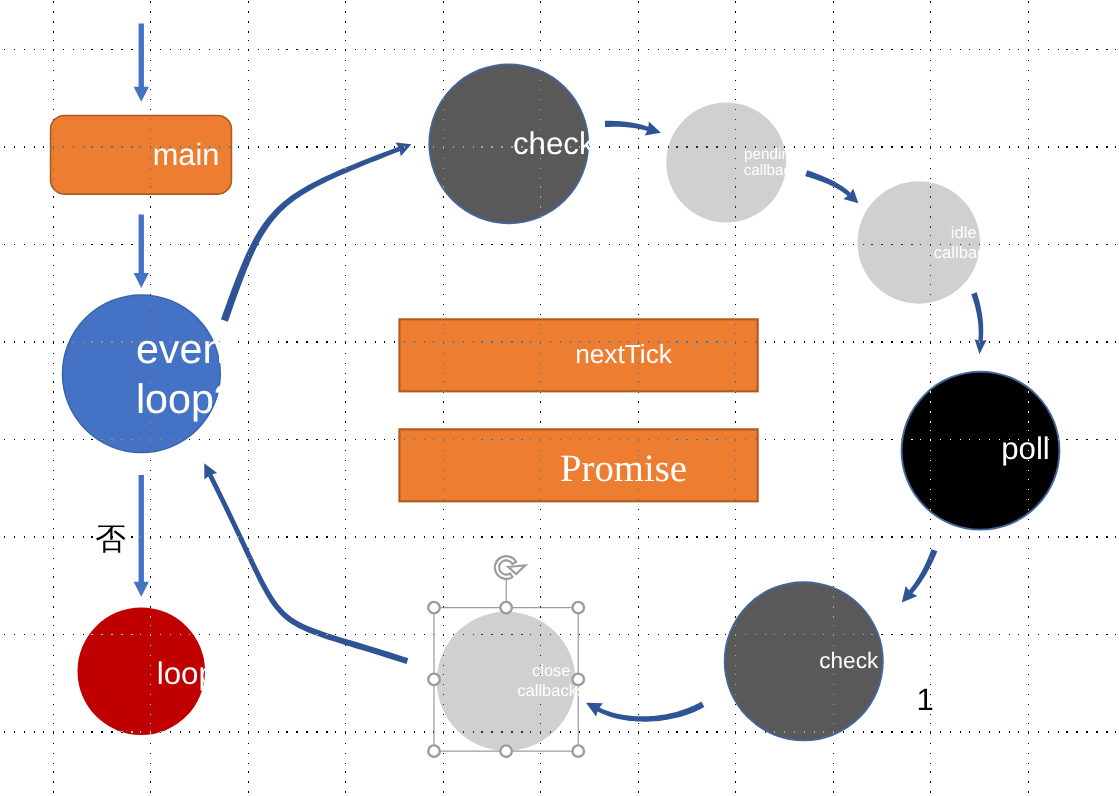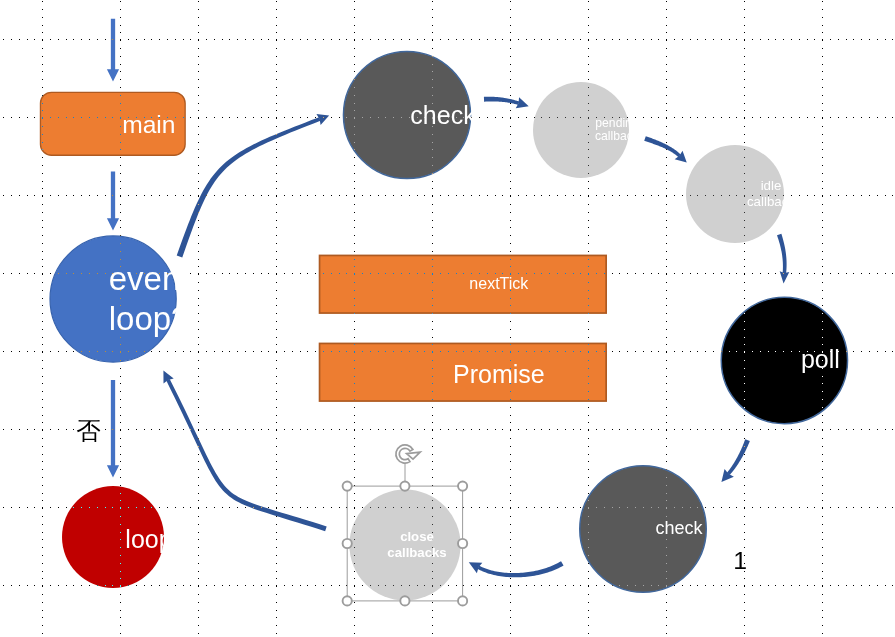--- a/index.html
+++ b/index.html
@@ -71,30 +71,30 @@
         </g>
       </g>
   </svg>
 
   <svg class="layer" id="grid-layer" viewBox="0 0 895 637">
       <path d="M42 1h1v1h-1zM42 9h1v1h-1zM42 17h1v1h-1zM42 25h1v1h-1zM42 32h1v1h-1zM42 40h1v1h-1zM42 48h1v1h-1zM42 56h1v1h-1zM42 64h1v1h-1zM42 71h1v1h-1zM42 79h1v1h-1zM42 87h1v1h-1zM42 95h1v1h-1zM42 103h1v1h-1zM42 110h1v1h-1zM42 118h1v1h-1zM42 126h1v1h-1zM42 134h1v1h-1zM42 142h1v1h-1zM42 149h1v1h-1zM42 157h1v1h-1zM42 165h1v1h-1zM42 173h1v1h-1zM42 181h1v1h-1zM42 188h1v1h-1zM42 196h1v1h-1zM42 204h1v1h-1zM42 212h1v1h-1zM42 220h1v1h-1zM42 227h1v1h-1zM42 235h1v1h-1zM42 243h1v1h-1zM42 251h1v1h-1zM42 259h1v1h-1zM42 266h1v1h-1zM42 274h1v1h-1zM42 282h1v1h-1zM42 290h1v1h-1zM42 298h1v1h-1zM42 305h1v1h-1zM42 313h1v1h-1zM42 321h1v1h-1zM42 329h1v1h-1zM42 337h1v1h-1zM42 344h1v1h-1zM42 352h1v1h-1zM42 360h1v1h-1zM42 368h1v1h-1zM42 376h1v1h-1zM42 383h1v1h-1zM42 391h1v1h-1zM42 399h1v1h-1zM42 407h1v1h-1zM42 415h1v1h-1zM42 422h1v1h-1zM42 430h1v1h-1zM42 438h1v1h-1zM42 446h1v1h-1zM42 454h1v1h-1zM42 461h1v1h-1zM42 469h1v1h-1zM42 477h1v1h-1zM42 485h1v1h-1zM42 493h1v1h-1zM42 500h1v1h-1zM42 508h1v1h-1zM42 516h1v1h-1zM42 524h1v1h-1zM42 532h1v1h-1zM42 539h1v1h-1zM42 547h1v1h-1zM42 555h1v1h-1zM42 563h1v1h-1zM42 571h1v1h-1zM42 578h1v1h-1zM42 586h1v1h-1zM42 594h1v1h-1zM42 602h1v1h-1zM42 610h1v1h-1zM42 617h1v1h-1zM42 625h1v1h-1zM42 633h1v1h-1zM120 1h1v1h-1zM120 9h1v1h-1zM120 17h1v1h-1zM120 25h1v1h-1zM120 32h1v1h-1zM120 40h1v1h-1zM120 48h1v1h-1zM120 56h1v1h-1zM120 64h1v1h-1zM120 71h1v1h-1zM120 79h1v1h-1zM120 87h1v1h-1zM120 95h1v1h-1zM120 103h1v1h-1zM120 110h1v1h-1zM120 118h1v1h-1zM120 126h1v1h-1zM120 134h1v1h-1zM120 142h1v1h-1zM120 149h1v1h-1zM120 157h1v1h-1zM120 165h1v1h-1zM120 173h1v1h-1zM120 181h1v1h-1zM120 188h1v1h-1zM120 196h1v1h-1zM120 204h1v1h-1zM120 212h1v1h-1zM120 220h1v1h-1zM120 227h1v1h-1zM120 235h1v1h-1zM120 243h1v1h-1zM120 251h1v1h-1zM120 259h1v1h-1zM120 266h1v1h-1zM120 274h1v1h-1zM120 282h1v1h-1zM120 290h1v1h-1zM120 298h1v1h-1zM120 305h1v1h-1zM120 313h1v1h-1zM120 321h1v1h-1zM120 329h1v1h-1zM120 337h1v1h-1zM120 344h1v1h-1zM120 352h1v1h-1zM120 360h1v1h-1zM120 368h1v1h-1zM120 376h1v1h-1zM120 383h1v1h-1zM120 391h1v1h-1zM120 399h1v1h-1zM120 407h1v1h-1zM120 415h1v1h-1zM120 422h1v1h-1zM120 430h1v1h-1zM120 438h1v1h-1zM120 446h1v1h-1zM120 454h1v1h-1zM120 461h1v1h-1zM120 469h1v1h-1zM120 477h1v1h-1zM120 485h1v1h-1zM120 493h1v1h-1zM120 500h1v1h-1zM120 508h1v1h-1zM120 516h1v1h-1zM120 524h1v1h-1zM120 532h1v1h-1zM120 539h1v1h-1zM120 547h1v1h-1zM120 555h1v1h-1zM120 563h1v1h-1zM120 571h1v1h-1zM120 578h1v1h-1zM120 586h1v1h-1zM120 594h1v1h-1zM120 602h1v1h-1zM120 610h1v1h-1zM120 617h1v1h-1zM120 625h1v1h-1zM120 633h1v1h-1zM198 1h1v1h-1zM198 9h1v1h-1zM198 17h1v1h-1zM198 25h1v1h-1zM198 32h1v1h-1zM198 40h1v1h-1zM198 48h1v1h-1zM198 56h1v1h-1zM198 64h1v1h-1zM198 71h1v1h-1zM198 79h1v1h-1zM198 87h1v1h-1zM198 95h1v1h-1zM198 103h1v1h-1zM198 110h1v1h-1zM198 118h1v1h-1zM198 126h1v1h-1zM198 134h1v1h-1zM198 142h1v1h-1zM198 149h1v1h-1zM198 157h1v1h-1zM198 165h1v1h-1zM198 173h1v1h-1zM198 181h1v1h-1zM198 188h1v1h-1zM198 196h1v1h-1zM198 204h1v1h-1zM198 212h1v1h-1zM198 220h1v1h-1zM198 227h1v1h-1zM198 235h1v1h-1zM198 243h1v1h-1zM198 251h1v1h-1zM198 259h1v1h-1zM198 266h1v1h-1zM198 274h1v1h-1zM198 282h1v1h-1zM198 290h1v1h-1zM198 298h1v1h-1zM198 305h1v1h-1zM198 313h1v1h-1zM198 321h1v1h-1zM198 329h1v1h-1zM198 337h1v1h-1zM198 344h1v1h-1zM198 352h1v1h-1zM198 360h1v1h-1zM198 368h1v1h-1zM198 376h1v1h-1zM198 383h1v1h-1zM198 391h1v1h-1zM198 399h1v1h-1zM198 407h1v1h-1zM198 415h1v1h-1zM198 422h1v1h-1zM198 430h1v1h-1zM198 438h1v1h-1zM198 446h1v1h-1zM198 454h1v1h-1zM198 461h1v1h-1zM198 469h1v1h-1zM198 477h1v1h-1zM198 485h1v1h-1zM198 493h1v1h-1zM198 500h1v1h-1zM198 508h1v1h-1zM198 516h1v1h-1zM198 524h1v1h-1zM198 532h1v1h-1zM198 539h1v1h-1zM198 547h1v1h-1zM198 555h1v1h-1zM198 563h1v1h-1zM198 571h1v1h-1zM198 578h1v1h-1zM198 586h1v1h-1zM198 594h1v1h-1zM198 602h1v1h-1zM198 610h1v1h-1zM198 617h1v1h-1zM198 625h1v1h-1zM198 633h1v1h-1zM276 1h1v1h-1zM276 9h1v1h-1zM276 17h1v1h-1zM276 25h1v1h-1zM276 32h1v1h-1zM276 40h1v1h-1zM276 48h1v1h-1zM276 56h1v1h-1zM276 64h1v1h-1zM276 71h1v1h-1zM276 79h1v1h-1zM276 87h1v1h-1zM276 95h1v1h-1zM276 103h1v1h-1zM276 110h1v1h-1zM276 118h1v1h-1zM276 126h1v1h-1zM276 134h1v1h-1zM276 142h1v1h-1zM276 149h1v1h-1zM276 157h1v1h-1zM276 165h1v1h-1zM276 173h1v1h-1zM276 181h1v1h-1zM276 188h1v1h-1zM276 196h1v1h-1zM276 204h1v1h-1zM276 212h1v1h-1zM276 220h1v1h-1zM276 227h1v1h-1zM276 235h1v1h-1zM276 243h1v1h-1zM276 251h1v1h-1zM276 259h1v1h-1zM276 266h1v1h-1zM276 274h1v1h-1zM276 282h1v1h-1zM276 290h1v1h-1zM276 298h1v1h-1zM276 305h1v1h-1zM276 313h1v1h-1zM276 321h1v1h-1zM276 329h1v1h-1zM276 337h1v1h-1zM276 344h1v1h-1zM276 352h1v1h-1zM276 360h1v1h-1zM276 368h1v1h-1zM276 376h1v1h-1zM276 383h1v1h-1zM276 391h1v1h-1zM276 399h1v1h-1zM276 407h1v1h-1zM276 415h1v1h-1zM276 422h1v1h-1zM276 430h1v1h-1zM276 438h1v1h-1zM276 446h1v1h-1zM276 454h1v1h-1zM276 461h1v1h-1zM276 469h1v1h-1zM276 477h1v1h-1zM276 485h1v1h-1zM276 493h1v1h-1zM276 500h1v1h-1zM276 508h1v1h-1zM276 516h1v1h-1zM276 524h1v1h-1zM276 532h1v1h-1zM276 539h1v1h-1zM276 547h1v1h-1zM276 555h1v1h-1zM276 563h1v1h-1zM276 571h1v1h-1zM276 578h1v1h-1zM276 586h1v1h-1zM276 594h1v1h-1zM276 602h1v1h-1zM276 610h1v1h-1zM276 617h1v1h-1zM276 625h1v1h-1zM276 633h1v1h-1zM354 1h1v1h-1zM354 9h1v1h-1zM354 17h1v1h-1zM354 25h1v1h-1zM354 32h1v1h-1zM354 40h1v1h-1zM354 48h1v1h-1zM354 56h1v1h-1zM354 64h1v1h-1zM354 71h1v1h-1zM354 79h1v1h-1zM354 87h1v1h-1zM354 95h1v1h-1zM354 103h1v1h-1zM354 110h1v1h-1zM354 118h1v1h-1zM354 126h1v1h-1zM354 134h1v1h-1zM354 142h1v1h-1zM354 149h1v1h-1zM354 157h1v1h-1zM354 165h1v1h-1zM354 173h1v1h-1zM354 181h1v1h-1zM354 188h1v1h-1zM354 196h1v1h-1zM354 204h1v1h-1zM354 212h1v1h-1zM354 220h1v1h-1zM354 227h1v1h-1zM354 235h1v1h-1zM354 243h1v1h-1zM354 251h1v1h-1zM354 259h1v1h-1zM354 266h1v1h-1zM354 274h1v1h-1zM354 282h1v1h-1zM354 290h1v1h-1zM354 298h1v1h-1zM354 305h1v1h-1zM354 313h1v1h-1zM354 321h1v1h-1zM354 329h1v1h-1zM354 337h1v1h-1zM354 344h1v1h-1zM354 352h1v1h-1zM354 360h1v1h-1zM354 368h1v1h-1zM354 376h1v1h-1zM354 383h1v1h-1zM354 391h1v1h-1zM354 399h1v1h-1zM354 407h1v1h-1zM354 415h1v1h-1zM354 422h1v1h-1zM354 430h1v1h-1zM354 438h1v1h-1zM354 446h1v1h-1zM354 454h1v1h-1zM354 461h1v1h-1zM354 469h1v1h-1zM354 477h1v1h-1zM354 485h1v1h-1zM354 493h1v1h-1zM354 500h1v1h-1zM354 508h1v1h-1zM354 516h1v1h-1zM354 524h1v1h-1zM354 532h1v1h-1zM354 539h1v1h-1zM354 547h1v1h-1zM354 555h1v1h-1zM354 563h1v1h-1zM354 571h1v1h-1zM354 578h1v1h-1zM354 586h1v1h-1zM354 594h1v1h-1zM354 602h1v1h-1zM354 610h1v1h-1zM354 617h1v1h-1zM354 625h1v1h-1zM354 633h1v1h-1zM432 1h1v1h-1zM432 9h1v1h-1zM432 17h1v1h-1zM432 25h1v1h-1zM432 32h1v1h-1zM432 40h1v1h-1zM432 48h1v1h-1zM432 56h1v1h-1zM432 64h1v1h-1zM432 71h1v1h-1zM432 79h1v1h-1zM432 87h1v1h-1zM432 95h1v1h-1zM432 103h1v1h-1zM432 110h1v1h-1zM432 118h1v1h-1zM432 126h1v1h-1zM432 134h1v1h-1zM432 142h1v1h-1zM432 149h1v1h-1zM432 157h1v1h-1zM432 165h1v1h-1zM432 173h1v1h-1zM432 181h1v1h-1zM432 188h1v1h-1zM432 196h1v1h-1zM432 204h1v1h-1zM432 212h1v1h-1zM432 220h1v1h-1zM432 227h1v1h-1zM432 235h1v1h-1zM432 243h1v1h-1zM432 251h1v1h-1zM432 259h1v1h-1zM432 266h1v1h-1zM432 274h1v1h-1zM432 282h1v1h-1zM432 290h1v1h-1zM432 298h1v1h-1zM432 305h1v1h-1zM432 313h1v1h-1zM432 321h1v1h-1zM432 329h1v1h-1zM432 337h1v1h-1zM432 344h1v1h-1zM432 352h1v1h-1zM432 360h1v1h-1zM432 368h1v1h-1zM432 376h1v1h-1zM432 383h1v1h-1zM432 391h1v1h-1zM432 399h1v1h-1zM432 407h1v1h-1zM432 415h1v1h-1zM432 422h1v1h-1zM432 430h1v1h-1zM432 438h1v1h-1zM432 446h1v1h-1zM432 454h1v1h-1zM432 461h1v1h-1zM432 469h1v1h-1zM432 477h1v1h-1zM432 485h1v1h-1zM432 493h1v1h-1zM432 500h1v1h-1zM432 508h1v1h-1zM432 516h1v1h-1zM432 524h1v1h-1zM432 532h1v1h-1zM432 539h1v1h-1zM432 547h1v1h-1zM432 555h1v1h-1zM432 563h1v1h-1zM432 571h1v1h-1zM432 578h1v1h-1zM432 586h1v1h-1zM432 594h1v1h-1zM432 602h1v1h-1zM432 610h1v1h-1zM432 617h1v1h-1zM432 625h1v1h-1zM432 633h1v1h-1zM510 1h1v1h-1zM510 9h1v1h-1zM510 17h1v1h-1zM510 25h1v1h-1zM510 32h1v1h-1zM510 40h1v1h-1zM510 48h1v1h-1zM510 56h1v1h-1zM510 64h1v1h-1zM510 71h1v1h-1zM510 79h1v1h-1zM510 87h1v1h-1zM510 95h1v1h-1zM510 103h1v1h-1zM510 110h1v1h-1zM510 118h1v1h-1zM510 126h1v1h-1zM510 134h1v1h-1zM510 142h1v1h-1zM510 149h1v1h-1zM510 157h1v1h-1zM510 165h1v1h-1zM510 173h1v1h-1zM510 181h1v1h-1zM510 188h1v1h-1zM510 196h1v1h-1zM510 204h1v1h-1zM510 212h1v1h-1zM510 220h1v1h-1zM510 227h1v1h-1zM510 235h1v1h-1zM510 243h1v1h-1zM510 251h1v1h-1zM510 259h1v1h-1zM510 266h1v1h-1zM510 274h1v1h-1zM510 282h1v1h-1zM510 290h1v1h-1zM510 298h1v1h-1zM510 305h1v1h-1zM510 313h1v1h-1zM510 321h1v1h-1zM510 329h1v1h-1zM510 337h1v1h-1zM510 344h1v1h-1zM510 352h1v1h-1zM510 360h1v1h-1zM510 368h1v1h-1zM510 376h1v1h-1zM510 383h1v1h-1zM510 391h1v1h-1zM510 399h1v1h-1zM510 407h1v1h-1zM510 415h1v1h-1zM510 422h1v1h-1zM510 430h1v1h-1zM510 438h1v1h-1zM510 446h1v1h-1zM510 454h1v1h-1zM510 461h1v1h-1zM510 469h1v1h-1zM510 477h1v1h-1zM510 485h1v1h-1zM510 493h1v1h-1zM510 500h1v1h-1zM510 508h1v1h-1zM510 516h1v1h-1zM510 524h1v1h-1zM510 532h1v1h-1zM510 539h1v1h-1zM510 547h1v1h-1zM510 555h1v1h-1zM510 563h1v1h-1zM510 571h1v1h-1zM510 578h1v1h-1zM510 586h1v1h-1zM510 594h1v1h-1zM510 602h1v1h-1zM510 610h1v1h-1zM510 617h1v1h-1zM510 625h1v1h-1zM510 633h1v1h-1zM588 1h1v1h-1zM588 9h1v1h-1zM588 17h1v1h-1zM588 25h1v1h-1zM588 32h1v1h-1zM588 40h1v1h-1zM588 48h1v1h-1zM588 56h1v1h-1zM588 64h1v1h-1zM588 71h1v1h-1zM588 79h1v1h-1zM588 87h1v1h-1zM588 95h1v1h-1zM588 103h1v1h-1zM588 110h1v1h-1zM588 118h1v1h-1zM588 126h1v1h-1zM588 134h1v1h-1zM588 142h1v1h-1zM588 149h1v1h-1zM588 157h1v1h-1zM588 165h1v1h-1zM588 173h1v1h-1zM588 181h1v1h-1zM588 188h1v1h-1zM588 196h1v1h-1zM588 204h1v1h-1zM588 212h1v1h-1zM588 220h1v1h-1zM588 227h1v1h-1zM588 235h1v1h-1zM588 243h1v1h-1zM588 251h1v1h-1zM588 259h1v1h-1zM588 266h1v1h-1zM588 274h1v1h-1zM588 282h1v1h-1zM588 290h1v1h-1zM588 298h1v1h-1zM588 305h1v1h-1zM588 313h1v1h-1zM588 321h1v1h-1zM588 329h1v1h-1zM588 337h1v1h-1zM588 344h1v1h-1zM588 352h1v1h-1zM588 360h1v1h-1zM588 368h1v1h-1zM588 376h1v1h-1zM588 383h1v1h-1zM588 391h1v1h-1zM588 399h1v1h-1zM588 407h1v1h-1zM588 415h1v1h-1zM588 422h1v1h-1zM588 430h1v1h-1zM588 438h1v1h-1zM588 446h1v1h-1zM588 454h1v1h-1zM588 461h1v1h-1zM588 469h1v1h-1zM588 477h1v1h-1zM588 485h1v1h-1zM588 493h1v1h-1zM588 500h1v1h-1zM588 508h1v1h-1zM588 516h1v1h-1zM588 524h1v1h-1zM588 532h1v1h-1zM588 539h1v1h-1zM588 547h1v1h-1zM588 555h1v1h-1zM588 563h1v1h-1zM588 571h1v1h-1zM588 578h1v1h-1zM588 586h1v1h-1zM588 594h1v1h-1zM588 602h1v1h-1zM588 610h1v1h-1zM588 617h1v1h-1zM588 625h1v1h-1zM588 633h1v1h-1zM666 1h1v1h-1zM666 9h1v1h-1zM666 17h1v1h-1zM666 25h1v1h-1zM666 32h1v1h-1zM666 40h1v1h-1zM666 48h1v1h-1zM666 56h1v1h-1zM666 64h1v1h-1zM666 71h1v1h-1zM666 79h1v1h-1zM666 87h1v1h-1zM666 95h1v1h-1zM666 103h1v1h-1zM666 110h1v1h-1zM666 118h1v1h-1zM666 126h1v1h-1zM666 134h1v1h-1zM666 142h1v1h-1zM666 149h1v1h-1zM666 157h1v1h-1zM666 165h1v1h-1zM666 173h1v1h-1zM666 181h1v1h-1zM666 188h1v1h-1zM666 196h1v1h-1zM666 204h1v1h-1zM666 212h1v1h-1zM666 220h1v1h-1zM666 227h1v1h-1zM666 235h1v1h-1zM666 243h1v1h-1zM666 251h1v1h-1zM666 259h1v1h-1zM666 266h1v1h-1zM666 274h1v1h-1zM666 282h1v1h-1zM666 290h1v1h-1zM666 298h1v1h-1zM666 305h1v1h-1zM666 313h1v1h-1zM666 321h1v1h-1zM666 329h1v1h-1zM666 337h1v1h-1zM666 344h1v1h-1zM666 352h1v1h-1zM666 360h1v1h-1zM666 368h1v1h-1zM666 376h1v1h-1zM666 383h1v1h-1zM666 391h1v1h-1zM666 399h1v1h-1zM666 407h1v1h-1zM666 415h1v1h-1zM666 422h1v1h-1zM666 430h1v1h-1zM666 438h1v1h-1zM666 446h1v1h-1zM666 454h1v1h-1zM666 461h1v1h-1zM666 469h1v1h-1zM666 477h1v1h-1zM666 485h1v1h-1zM666 493h1v1h-1zM666 500h1v1h-1zM666 508h1v1h-1zM666 516h1v1h-1zM666 524h1v1h-1zM666 532h1v1h-1zM666 539h1v1h-1zM666 547h1v1h-1zM666 555h1v1h-1zM666 563h1v1h-1zM666 571h1v1h-1zM666 578h1v1h-1zM666 586h1v1h-1zM666 594h1v1h-1zM666 602h1v1h-1zM666 610h1v1h-1zM666 617h1v1h-1zM666 625h1v1h-1zM666 633h1v1h-1zM744 1h1v1h-1zM744 9h1v1h-1zM744 17h1v1h-1zM744 25h1v1h-1zM744 32h1v1h-1zM744 40h1v1h-1zM744 48h1v1h-1zM744 56h1v1h-1zM744 64h1v1h-1zM744 71h1v1h-1zM744 79h1v1h-1zM744 87h1v1h-1zM744 95h1v1h-1zM744 103h1v1h-1zM744 110h1v1h-1zM744 118h1v1h-1zM744 126h1v1h-1zM744 134h1v1h-1zM744 142h1v1h-1zM744 149h1v1h-1zM744 157h1v1h-1zM744 165h1v1h-1zM744 173h1v1h-1zM744 181h1v1h-1zM744 188h1v1h-1zM744 196h1v1h-1zM744 204h1v1h-1zM744 212h1v1h-1zM744 220h1v1h-1zM744 227h1v1h-1zM744 235h1v1h-1zM744 243h1v1h-1zM744 251h1v1h-1zM744 259h1v1h-1zM744 266h1v1h-1zM744 274h1v1h-1zM744 282h1v1h-1zM744 290h1v1h-1zM744 298h1v1h-1zM744 305h1v1h-1zM744 313h1v1h-1zM744 321h1v1h-1zM744 329h1v1h-1zM744 337h1v1h-1zM744 344h1v1h-1zM744 352h1v1h-1zM744 360h1v1h-1zM744 368h1v1h-1zM744 376h1v1h-1zM744 383h1v1h-1zM744 391h1v1h-1zM744 399h1v1h-1zM744 407h1v1h-1zM744 415h1v1h-1zM744 422h1v1h-1zM744 430h1v1h-1zM744 438h1v1h-1zM744 446h1v1h-1zM744 454h1v1h-1zM744 461h1v1h-1zM744 469h1v1h-1zM744 477h1v1h-1zM744 485h1v1h-1zM744 493h1v1h-1zM744 500h1v1h-1zM744 508h1v1h-1zM744 516h1v1h-1zM744 524h1v1h-1zM744 532h1v1h-1zM744 539h1v1h-1zM744 547h1v1h-1zM744 555h1v1h-1zM744 563h1v1h-1zM744 571h1v1h-1zM744 578h1v1h-1zM744 586h1v1h-1zM744 594h1v1h-1zM744 602h1v1h-1zM744 610h1v1h-1zM744 617h1v1h-1zM744 625h1v1h-1zM744 633h1v1h-1zM822 1h1v1h-1zM822 9h1v1h-1zM822 17h1v1h-1zM822 25h1v1h-1zM822 32h1v1h-1zM822 40h1v1h-1zM822 48h1v1h-1zM822 56h1v1h-1zM822 64h1v1h-1zM822 71h1v1h-1zM822 79h1v1h-1zM822 87h1v1h-1zM822 95h1v1h-1zM822 103h1v1h-1zM822 110h1v1h-1zM822 118h1v1h-1zM822 126h1v1h-1zM822 134h1v1h-1zM822 142h1v1h-1zM822 149h1v1h-1zM822 157h1v1h-1zM822 165h1v1h-1zM822 173h1v1h-1zM822 181h1v1h-1zM822 188h1v1h-1zM822 196h1v1h-1zM822 204h1v1h-1zM822 212h1v1h-1zM822 220h1v1h-1zM822 227h1v1h-1zM822 235h1v1h-1zM822 243h1v1h-1zM822 251h1v1h-1zM822 259h1v1h-1zM822 266h1v1h-1zM822 274h1v1h-1zM822 282h1v1h-1zM822 290h1v1h-1zM822 298h1v1h-1zM822 305h1v1h-1zM822 313h1v1h-1zM822 321h1v1h-1zM822 329h1v1h-1zM822 337h1v1h-1zM822 344h1v1h-1zM822 352h1v1h-1zM822 360h1v1h-1zM822 368h1v1h-1zM822 376h1v1h-1zM822 383h1v1h-1zM822 391h1v1h-1zM822 399h1v1h-1zM822 407h1v1h-1zM822 415h1v1h-1zM822 422h1v1h-1zM822 430h1v1h-1zM822 438h1v1h-1zM822 446h1v1h-1zM822 454h1v1h-1zM822 461h1v1h-1zM822 469h1v1h-1zM822 477h1v1h-1zM822 485h1v1h-1zM822 493h1v1h-1zM822 500h1v1h-1zM822 508h1v1h-1zM822 516h1v1h-1zM822 524h1v1h-1zM822 532h1v1h-1zM822 539h1v1h-1zM822 547h1v1h-1zM822 555h1v1h-1zM822 563h1v1h-1zM822 571h1v1h-1zM822 578h1v1h-1zM822 586h1v1h-1zM822 594h1v1h-1zM822 602h1v1h-1zM822 610h1v1h-1zM822 617h1v1h-1zM822 625h1v1h-1zM822 633h1v1h-1zM3 39h1v1h-1zM11 39h1v1h-1zM19 39h1v1h-1zM27 39h1v1h-1zM34 39h1v1h-1zM42 39h1v1h-1zM50 39h1v1h-1zM58 39h1v1h-1zM66 39h1v1h-1zM73 39h1v1h-1zM81 39h1v1h-1zM89 39h1v1h-1zM97 39h1v1h-1zM105 39h1v1h-1zM112 39h1v1h-1zM120 39h1v1h-1zM128 39h1v1h-1zM136 39h1v1h-1zM144 39h1v1h-1zM151 39h1v1h-1zM159 39h1v1h-1zM167 39h1v1h-1zM175 39h1v1h-1zM183 39h1v1h-1zM190 39h1v1h-1zM198 39h1v1h-1zM206 39h1v1h-1zM214 39h1v1h-1zM222 39h1v1h-1zM229 39h1v1h-1zM237 39h1v1h-1zM245 39h1v1h-1zM253 39h1v1h-1zM261 39h1v1h-1zM268 39h1v1h-1zM276 39h1v1h-1zM284 39h1v1h-1zM292 39h1v1h-1zM300 39h1v1h-1zM307 39h1v1h-1zM315 39h1v1h-1zM323 39h1v1h-1zM331 39h1v1h-1zM339 39h1v1h-1zM346 39h1v1h-1zM354 39h1v1h-1zM362 39h1v1h-1zM370 39h1v1h-1zM378 39h1v1h-1zM385 39h1v1h-1zM393 39h1v1h-1zM401 39h1v1h-1zM409 39h1v1h-1zM417 39h1v1h-1zM424 39h1v1h-1zM432 39h1v1h-1zM440 39h1v1h-1zM448 39h1v1h-1zM456 39h1v1h-1zM463 39h1v1h-1zM471 39h1v1h-1zM479 39h1v1h-1zM487 39h1v1h-1zM495 39h1v1h-1zM502 39h1v1h-1zM510 39h1v1h-1zM518 39h1v1h-1zM526 39h1v1h-1zM534 39h1v1h-1zM541 39h1v1h-1zM549 39h1v1h-1zM557 39h1v1h-1zM565 39h1v1h-1zM573 39h1v1h-1zM580 39h1v1h-1zM588 39h1v1h-1zM596 39h1v1h-1zM604 39h1v1h-1zM612 39h1v1h-1zM619 39h1v1h-1zM627 39h1v1h-1zM635 39h1v1h-1zM643 39h1v1h-1zM651 39h1v1h-1zM658 39h1v1h-1zM666 39h1v1h-1zM674 39h1v1h-1zM682 39h1v1h-1zM690 39h1v1h-1zM697 39h1v1h-1zM705 39h1v1h-1zM713 39h1v1h-1zM721 39h1v1h-1zM729 39h1v1h-1zM736 39h1v1h-1zM744 39h1v1h-1zM752 39h1v1h-1zM760 39h1v1h-1zM768 39h1v1h-1zM775 39h1v1h-1zM783 39h1v1h-1zM791 39h1v1h-1zM799 39h1v1h-1zM807 39h1v1h-1zM814 39h1v1h-1zM822 39h1v1h-1zM830 39h1v1h-1zM838 39h1v1h-1zM846 39h1v1h-1zM853 39h1v1h-1zM861 39h1v1h-1zM869 39h1v1h-1zM877 39h1v1h-1zM885 39h1v1h-1zM892 39h1v1h-1zM3 117h1v1h-1zM11 117h1v1h-1zM19 117h1v1h-1zM27 117h1v1h-1zM34 117h1v1h-1zM42 117h1v1h-1zM50 117h1v1h-1zM58 117h1v1h-1zM66 117h1v1h-1zM73 117h1v1h-1zM81 117h1v1h-1zM89 117h1v1h-1zM97 117h1v1h-1zM105 117h1v1h-1zM112 117h1v1h-1zM120 117h1v1h-1zM128 117h1v1h-1zM136 117h1v1h-1zM144 117h1v1h-1zM151 117h1v1h-1zM159 117h1v1h-1zM167 117h1v1h-1zM175 117h1v1h-1zM183 117h1v1h-1zM190 117h1v1h-1zM198 117h1v1h-1zM206 117h1v1h-1zM214 117h1v1h-1zM222 117h1v1h-1zM229 117h1v1h-1zM237 117h1v1h-1zM245 117h1v1h-1zM253 117h1v1h-1zM261 117h1v1h-1zM268 117h1v1h-1zM276 117h1v1h-1zM284 117h1v1h-1zM292 117h1v1h-1zM300 117h1v1h-1zM307 117h1v1h-1zM315 117h1v1h-1zM323 117h1v1h-1zM331 117h1v1h-1zM339 117h1v1h-1zM346 117h1v1h-1zM354 117h1v1h-1zM362 117h1v1h-1zM370 117h1v1h-1zM378 117h1v1h-1zM385 117h1v1h-1zM393 117h1v1h-1zM401 117h1v1h-1zM409 117h1v1h-1zM417 117h1v1h-1zM424 117h1v1h-1zM432 117h1v1h-1zM440 117h1v1h-1zM448 117h1v1h-1zM456 117h1v1h-1zM463 117h1v1h-1zM471 117h1v1h-1zM479 117h1v1h-1zM487 117h1v1h-1zM495 117h1v1h-1zM502 117h1v1h-1zM510 117h1v1h-1zM518 117h1v1h-1zM526 117h1v1h-1zM534 117h1v1h-1zM541 117h1v1h-1zM549 117h1v1h-1zM557 117h1v1h-1zM565 117h1v1h-1zM573 117h1v1h-1zM580 117h1v1h-1zM588 117h1v1h-1zM596 117h1v1h-1zM604 117h1v1h-1zM612 117h1v1h-1zM619 117h1v1h-1zM627 117h1v1h-1zM635 117h1v1h-1zM643 117h1v1h-1zM651 117h1v1h-1zM658 117h1v1h-1zM666 117h1v1h-1zM674 117h1v1h-1zM682 117h1v1h-1zM690 117h1v1h-1zM697 117h1v1h-1zM705 117h1v1h-1zM713 117h1v1h-1zM721 117h1v1h-1zM729 117h1v1h-1zM736 117h1v1h-1zM744 117h1v1h-1zM752 117h1v1h-1zM760 117h1v1h-1zM768 117h1v1h-1zM775 117h1v1h-1zM783 117h1v1h-1zM791 117h1v1h-1zM799 117h1v1h-1zM807 117h1v1h-1zM814 117h1v1h-1zM822 117h1v1h-1zM830 117h1v1h-1zM838 117h1v1h-1zM846 117h1v1h-1zM853 117h1v1h-1zM861 117h1v1h-1zM869 117h1v1h-1zM877 117h1v1h-1zM885 117h1v1h-1zM892 117h1v1h-1zM3 195h1v1h-1zM11 195h1v1h-1zM19 195h1v1h-1zM27 195h1v1h-1zM34 195h1v1h-1zM42 195h1v1h-1zM50 195h1v1h-1zM58 195h1v1h-1zM66 195h1v1h-1zM73 195h1v1h-1zM81 195h1v1h-1zM89 195h1v1h-1zM97 195h1v1h-1zM105 195h1v1h-1zM112 195h1v1h-1zM120 195h1v1h-1zM128 195h1v1h-1zM136 195h1v1h-1zM144 195h1v1h-1zM151 195h1v1h-1zM159 195h1v1h-1zM167 195h1v1h-1zM175 195h1v1h-1zM183 195h1v1h-1zM190 195h1v1h-1zM198 195h1v1h-1zM206 195h1v1h-1zM214 195h1v1h-1zM222 195h1v1h-1zM229 195h1v1h-1zM237 195h1v1h-1zM245 195h1v1h-1zM253 195h1v1h-1zM261 195h1v1h-1zM268 195h1v1h-1zM276 195h1v1h-1zM284 195h1v1h-1zM292 195h1v1h-1zM300 195h1v1h-1zM307 195h1v1h-1zM315 195h1v1h-1zM323 195h1v1h-1zM331 195h1v1h-1zM339 195h1v1h-1zM346 195h1v1h-1zM354 195h1v1h-1zM362 195h1v1h-1zM370 195h1v1h-1zM378 195h1v1h-1zM385 195h1v1h-1zM393 195h1v1h-1zM401 195h1v1h-1zM409 195h1v1h-1zM417 195h1v1h-1zM424 195h1v1h-1zM432 195h1v1h-1zM440 195h1v1h-1zM448 195h1v1h-1zM456 195h1v1h-1zM463 195h1v1h-1zM471 195h1v1h-1zM479 195h1v1h-1zM487 195h1v1h-1zM495 195h1v1h-1zM502 195h1v1h-1zM510 195h1v1h-1zM518 195h1v1h-1zM526 195h1v1h-1zM534 195h1v1h-1zM541 195h1v1h-1zM549 195h1v1h-1zM557 195h1v1h-1zM565 195h1v1h-1zM573 195h1v1h-1zM580 195h1v1h-1zM588 195h1v1h-1zM596 195h1v1h-1zM604 195h1v1h-1zM612 195h1v1h-1zM619 195h1v1h-1zM627 195h1v1h-1zM635 195h1v1h-1zM643 195h1v1h-1zM651 195h1v1h-1zM658 195h1v1h-1zM666 195h1v1h-1zM674 195h1v1h-1zM682 195h1v1h-1zM690 195h1v1h-1zM697 195h1v1h-1zM705 195h1v1h-1zM713 195h1v1h-1zM721 195h1v1h-1zM729 195h1v1h-1zM736 195h1v1h-1zM744 195h1v1h-1zM752 195h1v1h-1zM760 195h1v1h-1zM768 195h1v1h-1zM775 195h1v1h-1zM783 195h1v1h-1zM791 195h1v1h-1zM799 195h1v1h-1zM807 195h1v1h-1zM814 195h1v1h-1zM822 195h1v1h-1zM830 195h1v1h-1zM838 195h1v1h-1zM846 195h1v1h-1zM853 195h1v1h-1zM861 195h1v1h-1zM869 195h1v1h-1zM877 195h1v1h-1zM885 195h1v1h-1zM892 195h1v1h-1zM3 273h1v1h-1zM11 273h1v1h-1zM19 273h1v1h-1zM27 273h1v1h-1zM34 273h1v1h-1zM42 273h1v1h-1zM50 273h1v1h-1zM58 273h1v1h-1zM66 273h1v1h-1zM73 273h1v1h-1zM81 273h1v1h-1zM89 273h1v1h-1zM97 273h1v1h-1zM105 273h1v1h-1zM112 273h1v1h-1zM120 273h1v1h-1zM128 273h1v1h-1zM136 273h1v1h-1zM144 273h1v1h-1zM151 273h1v1h-1zM159 273h1v1h-1zM167 273h1v1h-1zM175 273h1v1h-1zM183 273h1v1h-1zM190 273h1v1h-1zM198 273h1v1h-1zM206 273h1v1h-1zM214 273h1v1h-1zM222 273h1v1h-1zM229 273h1v1h-1zM237 273h1v1h-1zM245 273h1v1h-1zM253 273h1v1h-1zM261 273h1v1h-1zM268 273h1v1h-1zM276 273h1v1h-1zM284 273h1v1h-1zM292 273h1v1h-1zM300 273h1v1h-1zM307 273h1v1h-1zM315 273h1v1h-1zM323 273h1v1h-1zM331 273h1v1h-1zM339 273h1v1h-1zM346 273h1v1h-1zM354 273h1v1h-1zM362 273h1v1h-1zM370 273h1v1h-1zM378 273h1v1h-1zM385 273h1v1h-1zM393 273h1v1h-1zM401 273h1v1h-1zM409 273h1v1h-1zM417 273h1v1h-1zM424 273h1v1h-1zM432 273h1v1h-1zM440 273h1v1h-1zM448 273h1v1h-1zM456 273h1v1h-1zM463 273h1v1h-1zM471 273h1v1h-1zM479 273h1v1h-1zM487 273h1v1h-1zM495 273h1v1h-1zM502 273h1v1h-1zM510 273h1v1h-1zM518 273h1v1h-1zM526 273h1v1h-1zM534 273h1v1h-1zM541 273h1v1h-1zM549 273h1v1h-1zM557 273h1v1h-1zM565 273h1v1h-1zM573 273h1v1h-1zM580 273h1v1h-1zM588 273h1v1h-1zM596 273h1v1h-1zM604 273h1v1h-1zM612 273h1v1h-1zM619 273h1v1h-1zM627 273h1v1h-1zM635 273h1v1h-1zM643 273h1v1h-1zM651 273h1v1h-1zM658 273h1v1h-1zM666 273h1v1h-1zM674 273h1v1h-1zM682 273h1v1h-1zM690 273h1v1h-1zM697 273h1v1h-1zM705 273h1v1h-1zM713 273h1v1h-1zM721 273h1v1h-1zM729 273h1v1h-1zM736 273h1v1h-1zM744 273h1v1h-1zM752 273h1v1h-1zM760 273h1v1h-1zM768 273h1v1h-1zM775 273h1v1h-1zM783 273h1v1h-1zM791 273h1v1h-1zM799 273h1v1h-1zM807 273h1v1h-1zM814 273h1v1h-1zM822 273h1v1h-1zM830 273h1v1h-1zM838 273h1v1h-1zM846 273h1v1h-1zM853 273h1v1h-1zM861 273h1v1h-1zM869 273h1v1h-1zM877 273h1v1h-1zM885 273h1v1h-1zM892 273h1v1h-1zM3 351h1v1h-1zM11 351h1v1h-1zM19 351h1v1h-1zM27 351h1v1h-1zM34 351h1v1h-1zM42 351h1v1h-1zM50 351h1v1h-1zM58 351h1v1h-1zM66 351h1v1h-1zM73 351h1v1h-1zM81 351h1v1h-1zM89 351h1v1h-1zM97 351h1v1h-1zM105 351h1v1h-1zM112 351h1v1h-1zM120 351h1v1h-1zM128 351h1v1h-1zM136 351h1v1h-1zM144 351h1v1h-1zM151 351h1v1h-1zM159 351h1v1h-1zM167 351h1v1h-1zM175 351h1v1h-1zM183 351h1v1h-1zM190 351h1v1h-1zM198 351h1v1h-1zM206 351h1v1h-1zM214 351h1v1h-1zM222 351h1v1h-1zM229 351h1v1h-1zM237 351h1v1h-1zM245 351h1v1h-1zM253 351h1v1h-1zM261 351h1v1h-1zM268 351h1v1h-1zM276 351h1v1h-1zM284 351h1v1h-1zM292 351h1v1h-1zM300 351h1v1h-1zM307 351h1v1h-1zM315 351h1v1h-1zM323 351h1v1h-1zM331 351h1v1h-1zM339 351h1v1h-1zM346 351h1v1h-1zM354 351h1v1h-1zM362 351h1v1h-1zM370 351h1v1h-1zM378 351h1v1h-1zM385 351h1v1h-1zM393 351h1v1h-1zM401 351h1v1h-1zM409 351h1v1h-1zM417 351h1v1h-1zM424 351h1v1h-1zM432 351h1v1h-1zM440 351h1v1h-1zM448 351h1v1h-1zM456 351h1v1h-1zM463 351h1v1h-1zM471 351h1v1h-1zM479 351h1v1h-1zM487 351h1v1h-1zM495 351h1v1h-1zM502 351h1v1h-1zM510 351h1v1h-1zM518 351h1v1h-1zM526 351h1v1h-1zM534 351h1v1h-1zM541 351h1v1h-1zM549 351h1v1h-1zM557 351h1v1h-1zM565 351h1v1h-1zM573 351h1v1h-1zM580 351h1v1h-1zM588 351h1v1h-1zM596 351h1v1h-1zM604 351h1v1h-1zM612 351h1v1h-1zM619 351h1v1h-1zM627 351h1v1h-1zM635 351h1v1h-1zM643 351h1v1h-1zM651 351h1v1h-1zM658 351h1v1h-1zM666 351h1v1h-1zM674 351h1v1h-1zM682 351h1v1h-1zM690 351h1v1h-1zM697 351h1v1h-1zM705 351h1v1h-1zM713 351h1v1h-1zM721 351h1v1h-1zM729 351h1v1h-1zM736 351h1v1h-1zM744 351h1v1h-1zM752 351h1v1h-1zM760 351h1v1h-1zM768 351h1v1h-1zM775 351h1v1h-1zM783 351h1v1h-1zM791 351h1v1h-1zM799 351h1v1h-1zM807 351h1v1h-1zM814 351h1v1h-1zM822 351h1v1h-1zM830 351h1v1h-1zM838 351h1v1h-1zM846 351h1v1h-1zM853 351h1v1h-1zM861 351h1v1h-1zM869 351h1v1h-1zM877 351h1v1h-1zM885 351h1v1h-1zM892 351h1v1h-1zM3 429h1v1h-1zM11 429h1v1h-1zM19 429h1v1h-1zM27 429h1v1h-1zM34 429h1v1h-1zM42 429h1v1h-1zM50 429h1v1h-1zM58 429h1v1h-1zM66 429h1v1h-1zM73 429h1v1h-1zM81 429h1v1h-1zM89 429h1v1h-1zM97 429h1v1h-1zM105 429h1v1h-1zM112 429h1v1h-1zM120 429h1v1h-1zM128 429h1v1h-1zM136 429h1v1h-1zM144 429h1v1h-1zM151 429h1v1h-1zM159 429h1v1h-1zM167 429h1v1h-1zM175 429h1v1h-1zM183 429h1v1h-1zM190 429h1v1h-1zM198 429h1v1h-1zM206 429h1v1h-1zM214 429h1v1h-1zM222 429h1v1h-1zM229 429h1v1h-1zM237 429h1v1h-1zM245 429h1v1h-1zM253 429h1v1h-1zM261 429h1v1h-1zM268 429h1v1h-1zM276 429h1v1h-1zM284 429h1v1h-1zM292 429h1v1h-1zM300 429h1v1h-1zM307 429h1v1h-1zM315 429h1v1h-1zM323 429h1v1h-1zM331 429h1v1h-1zM339 429h1v1h-1zM346 429h1v1h-1zM354 429h1v1h-1zM362 429h1v1h-1zM370 429h1v1h-1zM378 429h1v1h-1zM385 429h1v1h-1zM393 429h1v1h-1zM401 429h1v1h-1zM409 429h1v1h-1zM417 429h1v1h-1zM424 429h1v1h-1zM432 429h1v1h-1zM440 429h1v1h-1zM448 429h1v1h-1zM456 429h1v1h-1zM463 429h1v1h-1zM471 429h1v1h-1zM479 429h1v1h-1zM487 429h1v1h-1zM495 429h1v1h-1zM502 429h1v1h-1zM510 429h1v1h-1zM518 429h1v1h-1zM526 429h1v1h-1zM534 429h1v1h-1zM541 429h1v1h-1zM549 429h1v1h-1zM557 429h1v1h-1zM565 429h1v1h-1zM573 429h1v1h-1zM580 429h1v1h-1zM588 429h1v1h-1zM596 429h1v1h-1zM604 429h1v1h-1zM612 429h1v1h-1zM619 429h1v1h-1zM627 429h1v1h-1zM635 429h1v1h-1zM643 429h1v1h-1zM651 429h1v1h-1zM658 429h1v1h-1zM666 429h1v1h-1zM674 429h1v1h-1zM682 429h1v1h-1zM690 429h1v1h-1zM697 429h1v1h-1zM705 429h1v1h-1zM713 429h1v1h-1zM721 429h1v1h-1zM729 429h1v1h-1zM736 429h1v1h-1zM744 429h1v1h-1zM752 429h1v1h-1zM760 429h1v1h-1zM768 429h1v1h-1zM775 429h1v1h-1zM783 429h1v1h-1zM791 429h1v1h-1zM799 429h1v1h-1zM807 429h1v1h-1zM814 429h1v1h-1zM822 429h1v1h-1zM830 429h1v1h-1zM838 429h1v1h-1zM846 429h1v1h-1zM853 429h1v1h-1zM861 429h1v1h-1zM869 429h1v1h-1zM877 429h1v1h-1zM885 429h1v1h-1zM892 429h1v1h-1zM3 507h1v1h-1zM11 507h1v1h-1zM19 507h1v1h-1zM27 507h1v1h-1zM34 507h1v1h-1zM42 507h1v1h-1zM50 507h1v1h-1zM58 507h1v1h-1zM66 507h1v1h-1zM73 507h1v1h-1zM81 507h1v1h-1zM89 507h1v1h-1zM97 507h1v1h-1zM105 507h1v1h-1zM112 507h1v1h-1zM120 507h1v1h-1zM128 507h1v1h-1zM136 507h1v1h-1zM144 507h1v1h-1zM151 507h1v1h-1zM159 507h1v1h-1zM167 507h1v1h-1zM175 507h1v1h-1zM183 507h1v1h-1zM190 507h1v1h-1zM198 507h1v1h-1zM206 507h1v1h-1zM214 507h1v1h-1zM222 507h1v1h-1zM229 507h1v1h-1zM237 507h1v1h-1zM245 507h1v1h-1zM253 507h1v1h-1zM261 507h1v1h-1zM268 507h1v1h-1zM276 507h1v1h-1zM284 507h1v1h-1zM292 507h1v1h-1zM300 507h1v1h-1zM307 507h1v1h-1zM315 507h1v1h-1zM323 507h1v1h-1zM331 507h1v1h-1zM339 507h1v1h-1zM346 507h1v1h-1zM354 507h1v1h-1zM362 507h1v1h-1zM370 507h1v1h-1zM378 507h1v1h-1zM385 507h1v1h-1zM393 507h1v1h-1zM401 507h1v1h-1zM409 507h1v1h-1zM417 507h1v1h-1zM424 507h1v1h-1zM432 507h1v1h-1zM440 507h1v1h-1zM448 507h1v1h-1zM456 507h1v1h-1zM463 507h1v1h-1zM471 507h1v1h-1zM479 507h1v1h-1zM487 507h1v1h-1zM495 507h1v1h-1zM502 507h1v1h-1zM510 507h1v1h-1zM518 507h1v1h-1zM526 507h1v1h-1zM534 507h1v1h-1zM541 507h1v1h-1zM549 507h1v1h-1zM557 507h1v1h-1zM565 507h1v1h-1zM573 507h1v1h-1zM580 507h1v1h-1zM588 507h1v1h-1zM596 507h1v1h-1zM604 507h1v1h-1zM612 507h1v1h-1zM619 507h1v1h-1zM627 507h1v1h-1zM635 507h1v1h-1zM643 507h1v1h-1zM651 507h1v1h-1zM658 507h1v1h-1zM666 507h1v1h-1zM674 507h1v1h-1zM682 507h1v1h-1zM690 507h1v1h-1zM697 507h1v1h-1zM705 507h1v1h-1zM713 507h1v1h-1zM721 507h1v1h-1zM729 507h1v1h-1zM736 507h1v1h-1zM744 507h1v1h-1zM752 507h1v1h-1zM760 507h1v1h-1zM768 507h1v1h-1zM775 507h1v1h-1zM783 507h1v1h-1zM791 507h1v1h-1zM799 507h1v1h-1zM807 507h1v1h-1zM814 507h1v1h-1zM822 507h1v1h-1zM830 507h1v1h-1zM838 507h1v1h-1zM846 507h1v1h-1zM853 507h1v1h-1zM861 507h1v1h-1zM869 507h1v1h-1zM877 507h1v1h-1zM885 507h1v1h-1zM892 507h1v1h-1zM3 585h1v1h-1zM11 585h1v1h-1zM19 585h1v1h-1zM27 585h1v1h-1zM34 585h1v1h-1zM42 585h1v1h-1zM50 585h1v1h-1zM58 585h1v1h-1zM66 585h1v1h-1zM73 585h1v1h-1zM81 585h1v1h-1zM89 585h1v1h-1zM97 585h1v1h-1zM105 585h1v1h-1zM112 585h1v1h-1zM120 585h1v1h-1zM128 585h1v1h-1zM136 585h1v1h-1zM144 585h1v1h-1zM151 585h1v1h-1zM159 585h1v1h-1zM167 585h1v1h-1zM175 585h1v1h-1zM183 585h1v1h-1zM190 585h1v1h-1zM198 585h1v1h-1zM206 585h1v1h-1zM214 585h1v1h-1zM222 585h1v1h-1zM229 585h1v1h-1zM237 585h1v1h-1zM245 585h1v1h-1zM253 585h1v1h-1zM261 585h1v1h-1zM268 585h1v1h-1zM276 585h1v1h-1zM284 585h1v1h-1zM292 585h1v1h-1zM300 585h1v1h-1zM307 585h1v1h-1zM315 585h1v1h-1zM323 585h1v1h-1zM331 585h1v1h-1zM339 585h1v1h-1zM346 585h1v1h-1zM354 585h1v1h-1zM362 585h1v1h-1zM370 585h1v1h-1zM378 585h1v1h-1zM385 585h1v1h-1zM393 585h1v1h-1zM401 585h1v1h-1zM409 585h1v1h-1zM417 585h1v1h-1zM424 585h1v1h-1zM432 585h1v1h-1zM440 585h1v1h-1zM448 585h1v1h-1zM456 585h1v1h-1zM463 585h1v1h-1zM471 585h1v1h-1zM479 585h1v1h-1zM487 585h1v1h-1zM495 585h1v1h-1zM502 585h1v1h-1zM510 585h1v1h-1zM518 585h1v1h-1zM526 585h1v1h-1zM534 585h1v1h-1zM541 585h1v1h-1zM549 585h1v1h-1zM557 585h1v1h-1zM565 585h1v1h-1zM573 585h1v1h-1zM580 585h1v1h-1zM588 585h1v1h-1zM596 585h1v1h-1zM604 585h1v1h-1zM612 585h1v1h-1zM619 585h1v1h-1zM627 585h1v1h-1zM635 585h1v1h-1zM643 585h1v1h-1zM651 585h1v1h-1zM658 585h1v1h-1zM666 585h1v1h-1zM674 585h1v1h-1zM682 585h1v1h-1zM690 585h1v1h-1zM697 585h1v1h-1zM705 585h1v1h-1zM713 585h1v1h-1zM721 585h1v1h-1zM729 585h1v1h-1zM736 585h1v1h-1zM744 585h1v1h-1zM752 585h1v1h-1zM760 585h1v1h-1zM768 585h1v1h-1zM775 585h1v1h-1zM783 585h1v1h-1zM791 585h1v1h-1zM799 585h1v1h-1zM807 585h1v1h-1zM814 585h1v1h-1zM822 585h1v1h-1zM830 585h1v1h-1zM838 585h1v1h-1zM846 585h1v1h-1zM853 585h1v1h-1zM861 585h1v1h-1zM869 585h1v1h-1zM877 585h1v1h-1zM885 585h1v1h-1zM892 585h1v1h-1z" fill="#ffffff" shape-rendering="crispEdges"></path>
     </svg>
 
   <div id="labels">
       <div class="node-label" style="left: 39.8px; top: 92.3px; width: 146px; height: 64.2px; font-size: 24.6px;">main</div>
-      <div class="node-label" style="left: 318.7px; top: 254.2px; width: 288.3px; height: 59.3px; font-size: 16px;">nextTick</div>
-      <div class="node-label" style="left: 318.7px; top: 344.9px; width: 288.3px; height: 59.3px; font-size: 25px;">Promise</div>
+      <div class="node-label" style="left: 318.7px; top: 254.2px; width: 288.3px; height: 59.3px; font-size: 21px;">nextTick</div>
+      <div class="node-label" style="left: 318.7px; top: 344.9px; width: 288.3px; height: 59.3px; font-size: 31px; font-family: Liberation Serif, serif;">Promise</div>
       <div class="node-label" style="left: 49.4px; top: 235.3px; width: 127.4px; height: 127.4px; font-size: 33px; line-height: 1.21;">event
 loop?</div>
       <div class="node-label" style="left: 62px; top: 488.3px; width: 102px; height: 102px; font-size: 25px;">loop</div>
       <div class="node-label" style="left: 342.7px; top: 50.7px; width: 128.6px; height: 128.6px; font-size: 25px;">check</div>
       <div class="node-label" style="left: 533px; top: 82px; width: 96px; height: 96px; font-size: 12.2px; line-height: 1.07;">pending
 callback</div>
       <div class="node-label" style="left: 686px; top: 145px; width: 98px; height: 98px; font-size: 13.3px; line-height: 1.19;">idle
 callback</div>
       <div class="node-label" style="left: 720.5px; top: 295px; width: 127.8px; height: 127.8px; font-size: 25px;">poll</div>
       <div class="node-label" style="left: 579px; top: 464.7px; width: 128px; height: 128px; font-size: 18px;">check</div>
-      <div class="node-label" style="left: 329px; top: 489.4px; width: 104px; height: 111.2px; font-size: 13.2px; line-height: 1.21; font-weight: bold;">close
+      <div class="node-label" style="left: 353px; top: 489.4px; width: 104px; height: 111.2px; font-size: 13.2px; line-height: 1.21;">close
 callbacks</div>
       <div class="plain-label" style="left: 76.2px; top: 413.8px; font-size: 24.5px;">否</div>
       <div class="plain-label" style="left: 733.3px; top: 547.2px; font-size: 24.8px;">1</div>
     </div>
 </div>
 
 </body></html>

